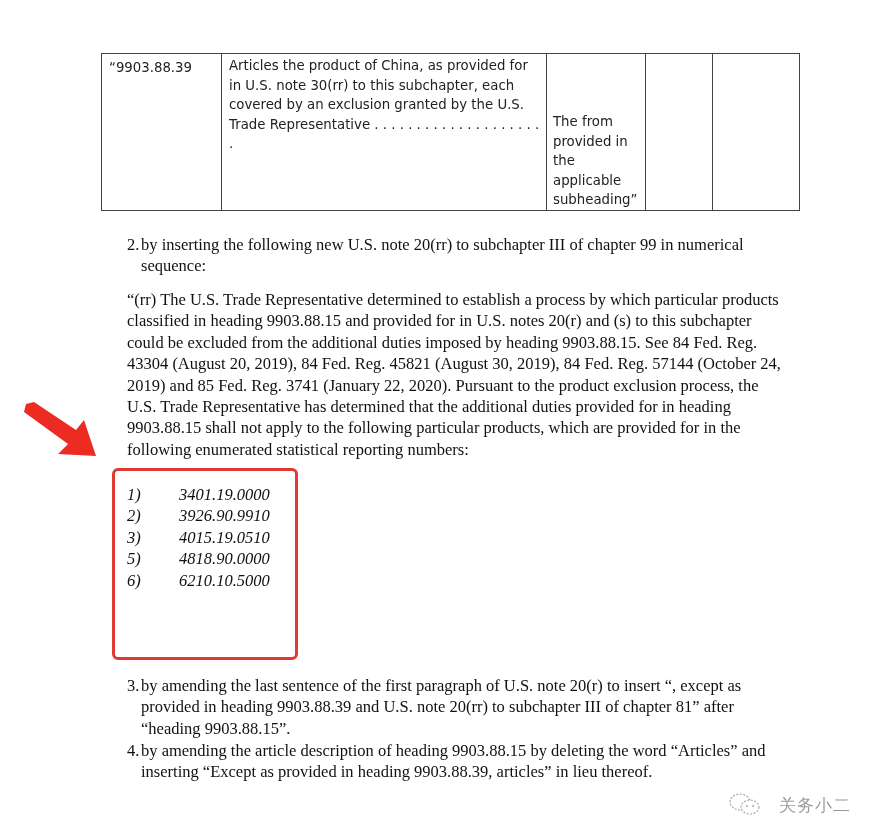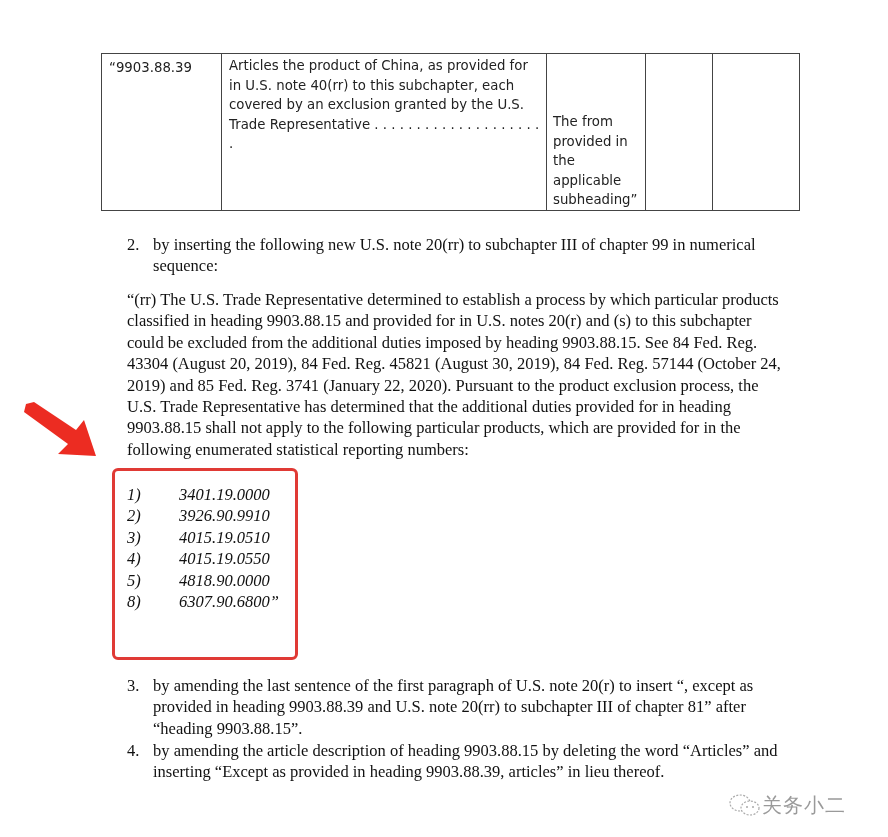--- a/index.html
+++ b/index.html
@@ -13,48 +13,48 @@
   .c1 { width: 119px; } .c1 .in { padding: 4px 0 0 7px; }
   .c2 { width: 324px; } .c2 .in { padding: 2px 6px 0 7px; }
   .c3 { width: 98px; vertical-align: bottom !important; } .c3 .in { padding: 0 0 0 6px; }
   .c4 { width: 66px; }
   .c5 { width: 86px; }
 
   .serif { font-family: "Liberation Serif", serif; color: #111; font-size: 16.5px; line-height: 21.4px; }
 
   .item { position: absolute; left: 127px; width: 660px; }
   .item .num { position: absolute; left: 0; top: 0; }
-  .item .txt { margin-left: 26px; }
+  .item .txt { margin-left: 14px; }
 
   .para { position: absolute; left: 127px; top: 281px; width: 660px; }
 
   .list-box { position: absolute; left: 112px; top: 460px; width: 186px; height: 192px;
               border: 3px solid #e03a35; border-radius: 6px; box-sizing: border-box; }
   .list { position: absolute; left: 127px; top: 476px; font-style: italic; }
   .list .row { height: 21.4px; white-space: nowrap; }
   .list .n { display: inline-block; width: 52px; }
 
   .arrow { position: absolute; left: 24px; top: 394px; }
 
-  .wm { position: absolute; left: 728px; top: 784px; display: flex; align-items: center; gap: 0;
-        font-family: "DejaVu Sans", sans-serif; font-size: 20px; color: #9a9a9a; letter-spacing: 1px; }
+  .wm { position: absolute; left: 728px; top: 784px; display: flex; align-items: center; gap: 17px;
+        font-family: "DejaVu Sans", sans-serif; font-size: 17px; color: #9a9a9a; letter-spacing: 1px; }
 </style>
 </head>
 <body>
 
 <div class="page">
 
   <table class="tbl">
     <tbody>
         <tr>
       <td class="c1">
             <div class="in">“9903.88.39</div>
           </td>
       <td class="c2">
-            <div class="in">Articles the product of China, as provided for in U.S. note 40(rr) to this subchapter, each covered by an exclusion granted by the U.S. Trade Representative . . . . . . . . . . . . . . . . . . . . .</div>
+            <div class="in">Articles the product of China, as provided for in U.S. note 30(rr) to this subchapter, each covered by an exclusion granted by the U.S. Trade Representative . . . . . . . . . . . . . . . . . . . . .</div>
           </td>
       <td class="c3">
             <div class="in">The from provided in the applicable subheading”</div>
           </td>
       <td class="c4"></td>
       <td class="c5"></td>
     </tr>
   </tbody>
     </table>
 
@@ -68,23 +68,22 @@
   <svg class="arrow" width="76" height="56" viewBox="0 0 76 56">
     <polygon points="2,2 10,0 52,28 60,18 72,54 34,52 44,42 0,10" fill="#ec2c22"></polygon>
   </svg>
 
   <div class="list-box"></div>
 
   <div class="list serif">
     <div class="row"><span class="n">1)</span><span>3401.19.0000</span></div>
     <div class="row"><span class="n">2)</span><span>3926.90.9910</span></div>
     <div class="row"><span class="n">3)</span><span>4015.19.0510</span></div>
-    <div class="row"><span class="n">4)</span><span>4015.19.0550</span></div>
     <div class="row"><span class="n">5)</span><span>4818.90.0000</span></div>
-    <div class="row"><span class="n">8)</span><span>6307.90.6800”</span></div>
+    <div class="row"><span class="n">6)</span><span>6210.10.5000</span></div>
   </div>
 
   <div class="item serif" style="top:667px;">
     <span class="num">3.</span>
     <div class="txt">by amending the last sentence of the first paragraph of U.S. note 20(r) to insert “, except as provided in heading 9903.88.39 and U.S. note 20(rr) to subchapter III of chapter 81” after “heading 9903.88.15”.</div>
   </div>
 
   <div class="item serif" style="top:732px;">
     <span class="num">4.</span>
     <div class="txt">by amending the article description of heading 9903.88.15 by deleting the word “Articles” and inserting “Except as provided in heading 9903.88.39, articles” in lieu thereof.</div>

